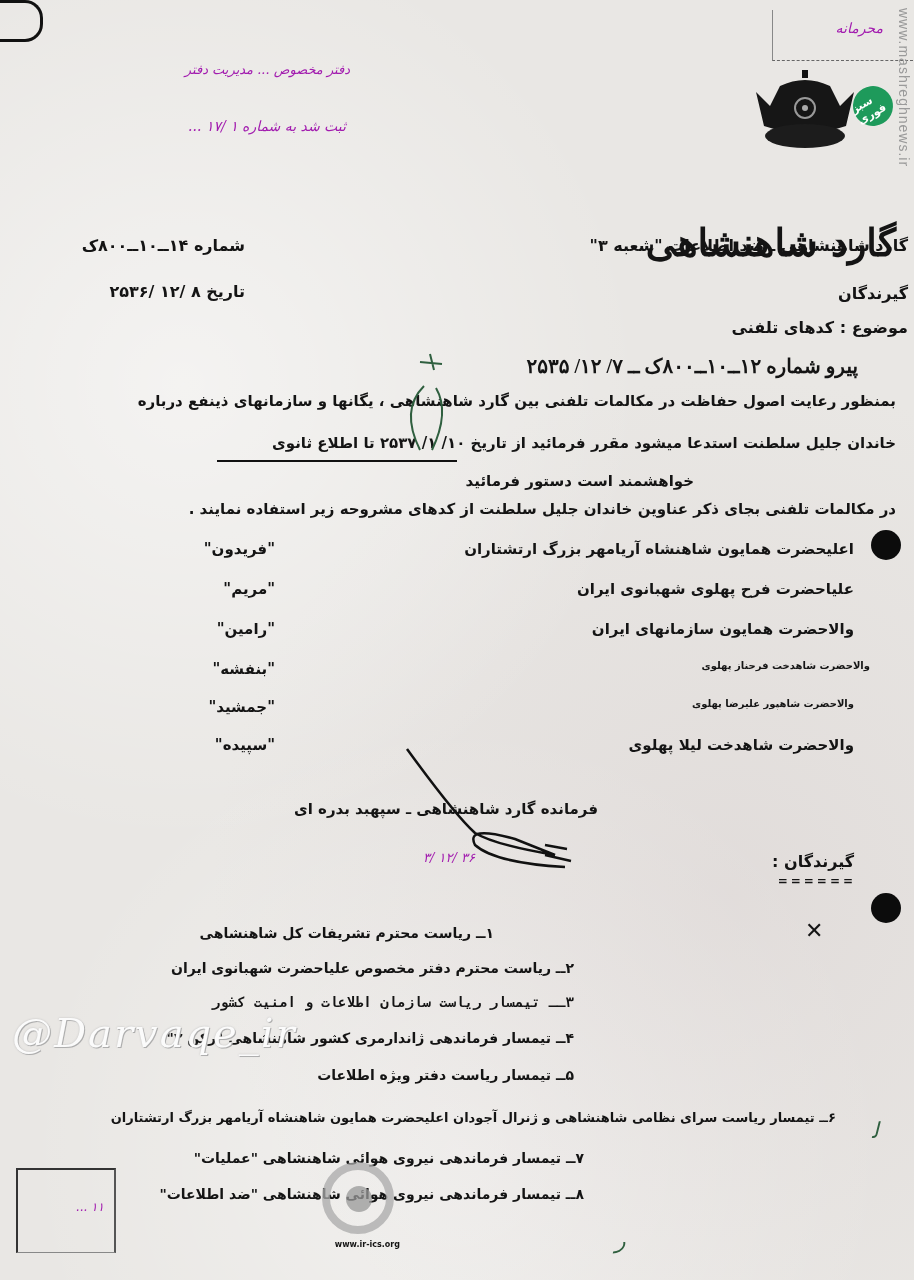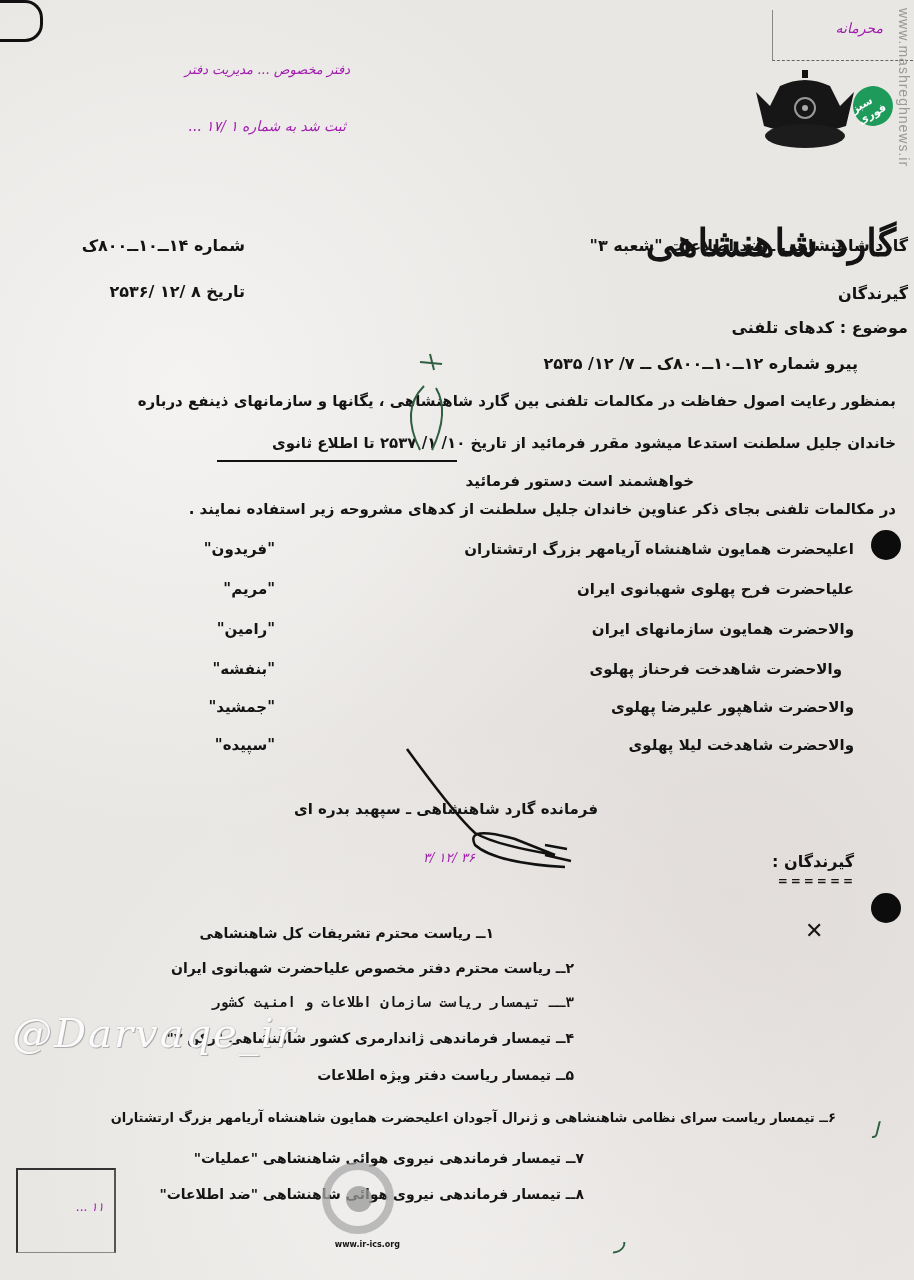--- a/index.html
+++ b/index.html
@@ -84,21 +84,21 @@
   <span>تاریخ</span>
   <span>۸ /۱۲ /۲۵۳۶</span>
 </div>
 
 <div class="abs rtl bold" style="right:6px;top:236px;font-size:16px;">گارد شاهنشاهی ـ ضد اطلاعات "شعبه ۳"</div>
 <div class="abs rtl bold" style="right:6px;top:284px;font-size:16px;">گیرندگان</div>
 <div class="abs rtl bold" style="right:6px;top:318px;font-size:16px;">
   <span>موضوع :</span>
   <span>کدهای تلفنی</span>
 </div>
-<div class="abs rtl bold" style="right:56px;top:354px;font-size:16px;">پیرو شماره ۱۲ــ۱۰ــ۸۰۰ک ــ ۷/ ۱۲/ ۲۵۳۵</div>
+<div class="abs rtl bold" style="right:56px;top:354px;font-size:20px;font-family:Liberation Serif, serif;">پیرو شماره ۱۲ــ۱۰ــ۸۰۰ک ــ ۷/ ۱۲/ ۲۵۳۵</div>
 
 <div class="abs rtl bold" style="right:18px;top:392px;width:890px;font-size:15px;">بمنظور رعایت اصول حفاظت در مکالمات تلفنی بین گارد شاهنشاهی ، یگانها و سازمانهای ذینفع درباره</div>
 <div class="abs rtl bold" style="right:18px;top:434px;width:890px;font-size:15px;">خاندان جلیل سلطنت استدعا میشود مقرر فرمائید از تاریخ ۱۰/ ۱/ ۲۵۳۷ تا اطلاع ثانوی</div>
 <div class="abs" style="left:217px;top:460px;width:240px;border-top:2px solid #111;"></div>
 <div class="abs rtl bold" style="right:220px;top:472px;font-size:15px;">خواهشمند است دستور فرمائید</div>
 <div class="abs rtl bold" style="right:18px;top:500px;width:890px;font-size:15px;">در مکالمات تلفنی بجای ذکر عناوین خاندان جلیل سلطنت از کدهای مشروحه زیر استفاده نمایند .</div>
 
 <svg class="abs" style="left:390px;top:350px;width:80px;height:110px;" viewBox="0 0 80 110">
   <path d="M40 4 L44 20 M30 12 L52 14 M34 36 Q10 60 30 100 M46 38 Q60 62 42 100" stroke="#2f5f3f" stroke-width="2" fill="none"></path>
 </svg>
@@ -109,24 +109,24 @@
 <div>
   <div class="abs rtl bold" style="right:60px;top:540px;font-size:15px;">اعلیحضرت همایون شاهنشاه آریامهر بزرگ ارتشتاران</div>
   <div class="abs rtl bold" style="left:205px;top:540px;width:70px;font-size:15px;">"فریدون"</div>
 
   <div class="abs rtl bold" style="right:60px;top:580px;font-size:15px;">علیاحضرت فرح پهلوی شهبانوی ایران</div>
   <div class="abs rtl bold" style="left:205px;top:580px;width:70px;font-size:15px;">"مریم"</div>
 
   <div class="abs rtl bold" style="right:60px;top:620px;font-size:15px;">والاحضرت همایون سازمانهای ایران</div>
   <div class="abs rtl bold" style="left:205px;top:620px;width:70px;font-size:15px;">"رامین"</div>
 
-  <div class="abs rtl bold" style="right:72px;top:660px;font-size:15px;">والاحضرت شاهدخت فرحناز پهلوی</div>
+  <div class="abs rtl bold" style="right:44px;top:660px;font-size:10px;">والاحضرت شاهدخت فرحناز پهلوی</div>
   <div class="abs rtl bold" style="left:205px;top:660px;width:70px;font-size:15px;">"بنفشه"</div>
 
-  <div class="abs rtl bold" style="right:60px;top:698px;font-size:15px;">والاحضرت شاهپور علیرضا پهلوی</div>
+  <div class="abs rtl bold" style="right:60px;top:698px;font-size:10px;">والاحضرت شاهپور علیرضا پهلوی</div>
   <div class="abs rtl bold" style="left:205px;top:698px;width:70px;font-size:15px;">"جمشید"</div>
 
   <div class="abs rtl bold" style="right:60px;top:736px;font-size:15px;">والاحضرت شاهدخت لیلا پهلوی</div>
   <div class="abs rtl bold" style="left:205px;top:736px;width:70px;font-size:15px;">"سپیده"</div>
 </div>
 
 <svg class="abs" style="left:395px;top:745px;width:200px;height:130px;" viewBox="0 0 200 130">
   <path d="M12 4 Q60 70 80 88 Q100 100 160 110 L120 94 Q70 80 80 100 Q100 118 170 122 M150 100 L172 104 M150 110 L176 116" stroke="#111" stroke-width="2.5" fill="none"></path>
 </svg>
 <div class="abs rtl bold" style="right:316px;top:800px;font-size:15px;margin-left:12px;">فرمانده گارد شاهنشاهی ـ سپهبد بدره ای</div>

